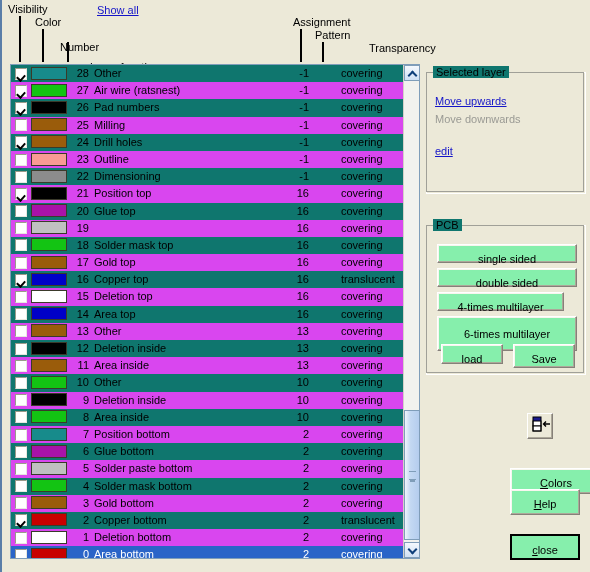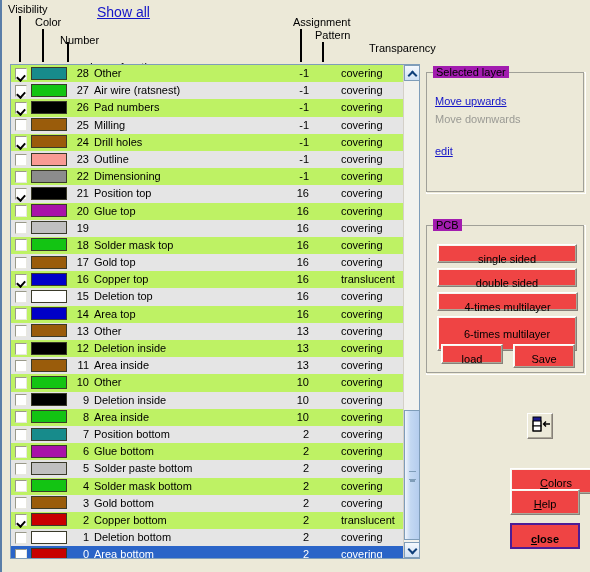--- a/index.html
+++ b/index.html
@@ -41,21 +41,21 @@
   .hdr-tick {
     position: absolute;
     width: 2px;
     background: #000;
   }
   .showall {
     position: absolute;
     left: 95px; top: 4px;
     color: #1414c8;
     text-decoration: underline;
-    font-size: 14px;
+    font-size: 11px;
     cursor: pointer;
   }
 
   
   .listbox {
     position: absolute;
     left: 8px; top: 64px;
     width: 410px; height: 495px;
     background: #ffffff;
     border: 1px solid #7f9db9;
@@ -65,24 +65,24 @@
   .listinner {
     position: absolute;
     left: 0; top: 0;
     width: 393px; height: 100%;
     overflow: hidden;
   }
   .row {
     position: relative;
     height: 17.2px;
     line-height: 17.2px;
-    background: #bef264;
+    background: #0f766e;
     white-space: nowrap;
   }
-  .row.alt { background: #e5e5e5; text-decoration: underline; }
+  .row.alt { background: #d946ef; text-decoration: underline; }
   .row.sel { background: #2a64c8; color: #fff; }
 
   .chk {
     position: absolute;
     left: 4px; top: 2.6px;
     width: 12px; height: 12px;
     background: #fff;
     border: 1px solid #9a9a8a;
     border-right-color: #e8e8e0;
     border-bottom-color: #e8e8e0;
@@ -188,21 +188,21 @@
   .group::before {
     content: "";
     position: absolute;
     left: -1px; top: -1px; right: 1px; bottom: 1px;
     border: 1px solid #a0a098;
     pointer-events: none;
   }
   .group-title {
     position: absolute;
     top: -7px; left: 6px;
-    background: #a21caf;
+    background: #0f766e;
     padding: 0 3px;
     font-size: 11px;
     z-index: 2;
   }
   #grp-selected {
     left: 424px; top: 72px;
     width: 160px; height: 122px;
   }
   #grp-pcb {
     left: 424px; top: 225px;
@@ -217,37 +217,38 @@
     cursor: pointer;
   }
   .link.disabled {
     color: #9a9a94;
     text-decoration: none;
     cursor: default;
   }
 
   .btn {
     position: absolute;
-    background: #ef4444;
+    background: #86efac;
     border: 1px solid #ffffff;
     border-right-color: #868079;
     border-bottom-color: #868079;
     box-shadow: inset -1px -1px 0 #aca899, inset 1px 1px 0 #f7f6ee;
     font-size: 11px;
     font-family: "Liberation Sans", sans-serif;
     text-align: center;
     color: #000;
     cursor: pointer;
     padding: 8px;
     box-sizing: border-box;
   }
   .btn.default {
-    border: 2px solid #4c1d95;
+    border: 2px solid #000000;
     box-shadow: none;
-    font-weight: bold;
+    font-weight: normal;
+    margin-top: 11px;
   }
 
   .icon-btn {
     position: absolute;
     left: 525px; top: 413px;
     width: 26px; height: 26px;
     background: #ece9d8;
     border: 1px solid #ffffff;
     border-right-color: #868079;
     border-bottom-color: #868079;
@@ -258,21 +259,21 @@
   .u { text-decoration: underline; }
 </style>
 </head>
 <body>
 
 <div id="root">
 
   <div class="hdr">
     <div class="hdr-label" style="left:6px;  top:3px;">Visibility</div>
     <div class="hdr-label" style="left:33px; top:16px;">Color</div>
-    <div class="hdr-label" style="left:58px; top:34px;">Number</div>
+    <div class="hdr-label" style="left:58px; top:41px;">Number</div>
     <div class="hdr-label" style="left:88px; top:42px;margin-top:19px;">Layer function</div>
     <div class="hdr-label" style="left:291px;top:16px;">Assignment</div>
     <div class="hdr-label" style="left:313px;top:29px;">Pattern</div>
     <div class="hdr-label" style="left:332px;top:42px;margin-left:35px;">Transparency</div>
 
     <div class="hdr-tick" style="left:17px;  top:16px; height:46px;"></div>
     <div class="hdr-tick" style="left:40px;  top:29px; height:33px;"></div>
     <div class="hdr-tick" style="left:65px;  top:42px; height:20px;"></div>
     <div class="hdr-tick" style="left:298px; top:29px; height:33px;"></div>
     <div class="hdr-tick" style="left:320px; top:42px; height:20px;"></div>
@@ -526,21 +527,21 @@
     <div class="group-title">Selected layer</div>
     <div class="link" style="left:8px; top:22px;">Move upwards</div>
     <div class="link disabled" style="left:8px; top:40px;">Move downwards</div>
     <div class="link" style="left:8px; top:72px;">edit</div>
   </div>
 
   <div class="group" id="grp-pcb">
     <div class="group-title">PCB</div>
     <button class="btn" style="left:10px;  top:18px;  width:140px; height:19px;">single sided</button>
     <button class="btn" style="left:10px;  top:42px;  width:140px; height:19px;">double sided</button>
-    <button class="btn" style="left:10px;  top:66px;  width:141px; height:19px;">4-times multilayer</button>
+    <button class="btn" style="left:10px;  top:66px;  width:127px; height:19px;">4-times multilayer</button>
     <button class="btn" style="left:10px;  top:90px;  width:140px; height:35px;">6-times multilayer</button>
     <button class="btn" style="left:14px;  top:118px; width:62px;  height:20px;">load</button>
     <button class="btn" style="left:86px;  top:118px; width:62px;  height:24px;">Save</button>
   </div>
 
   <div class="icon-btn">
     <svg width="24" height="24" viewBox="0 0 24 24">
       <rect x="5" y="3" width="8" height="4" fill="#1a1a8c"></rect>
       <rect x="5" y="7" width="8" height="5" fill="#ffffff" stroke="#000" stroke-width="1"></rect>
       <rect x="5" y="12" width="8" height="5" fill="#ffffff" stroke="#000" stroke-width="1"></rect>

